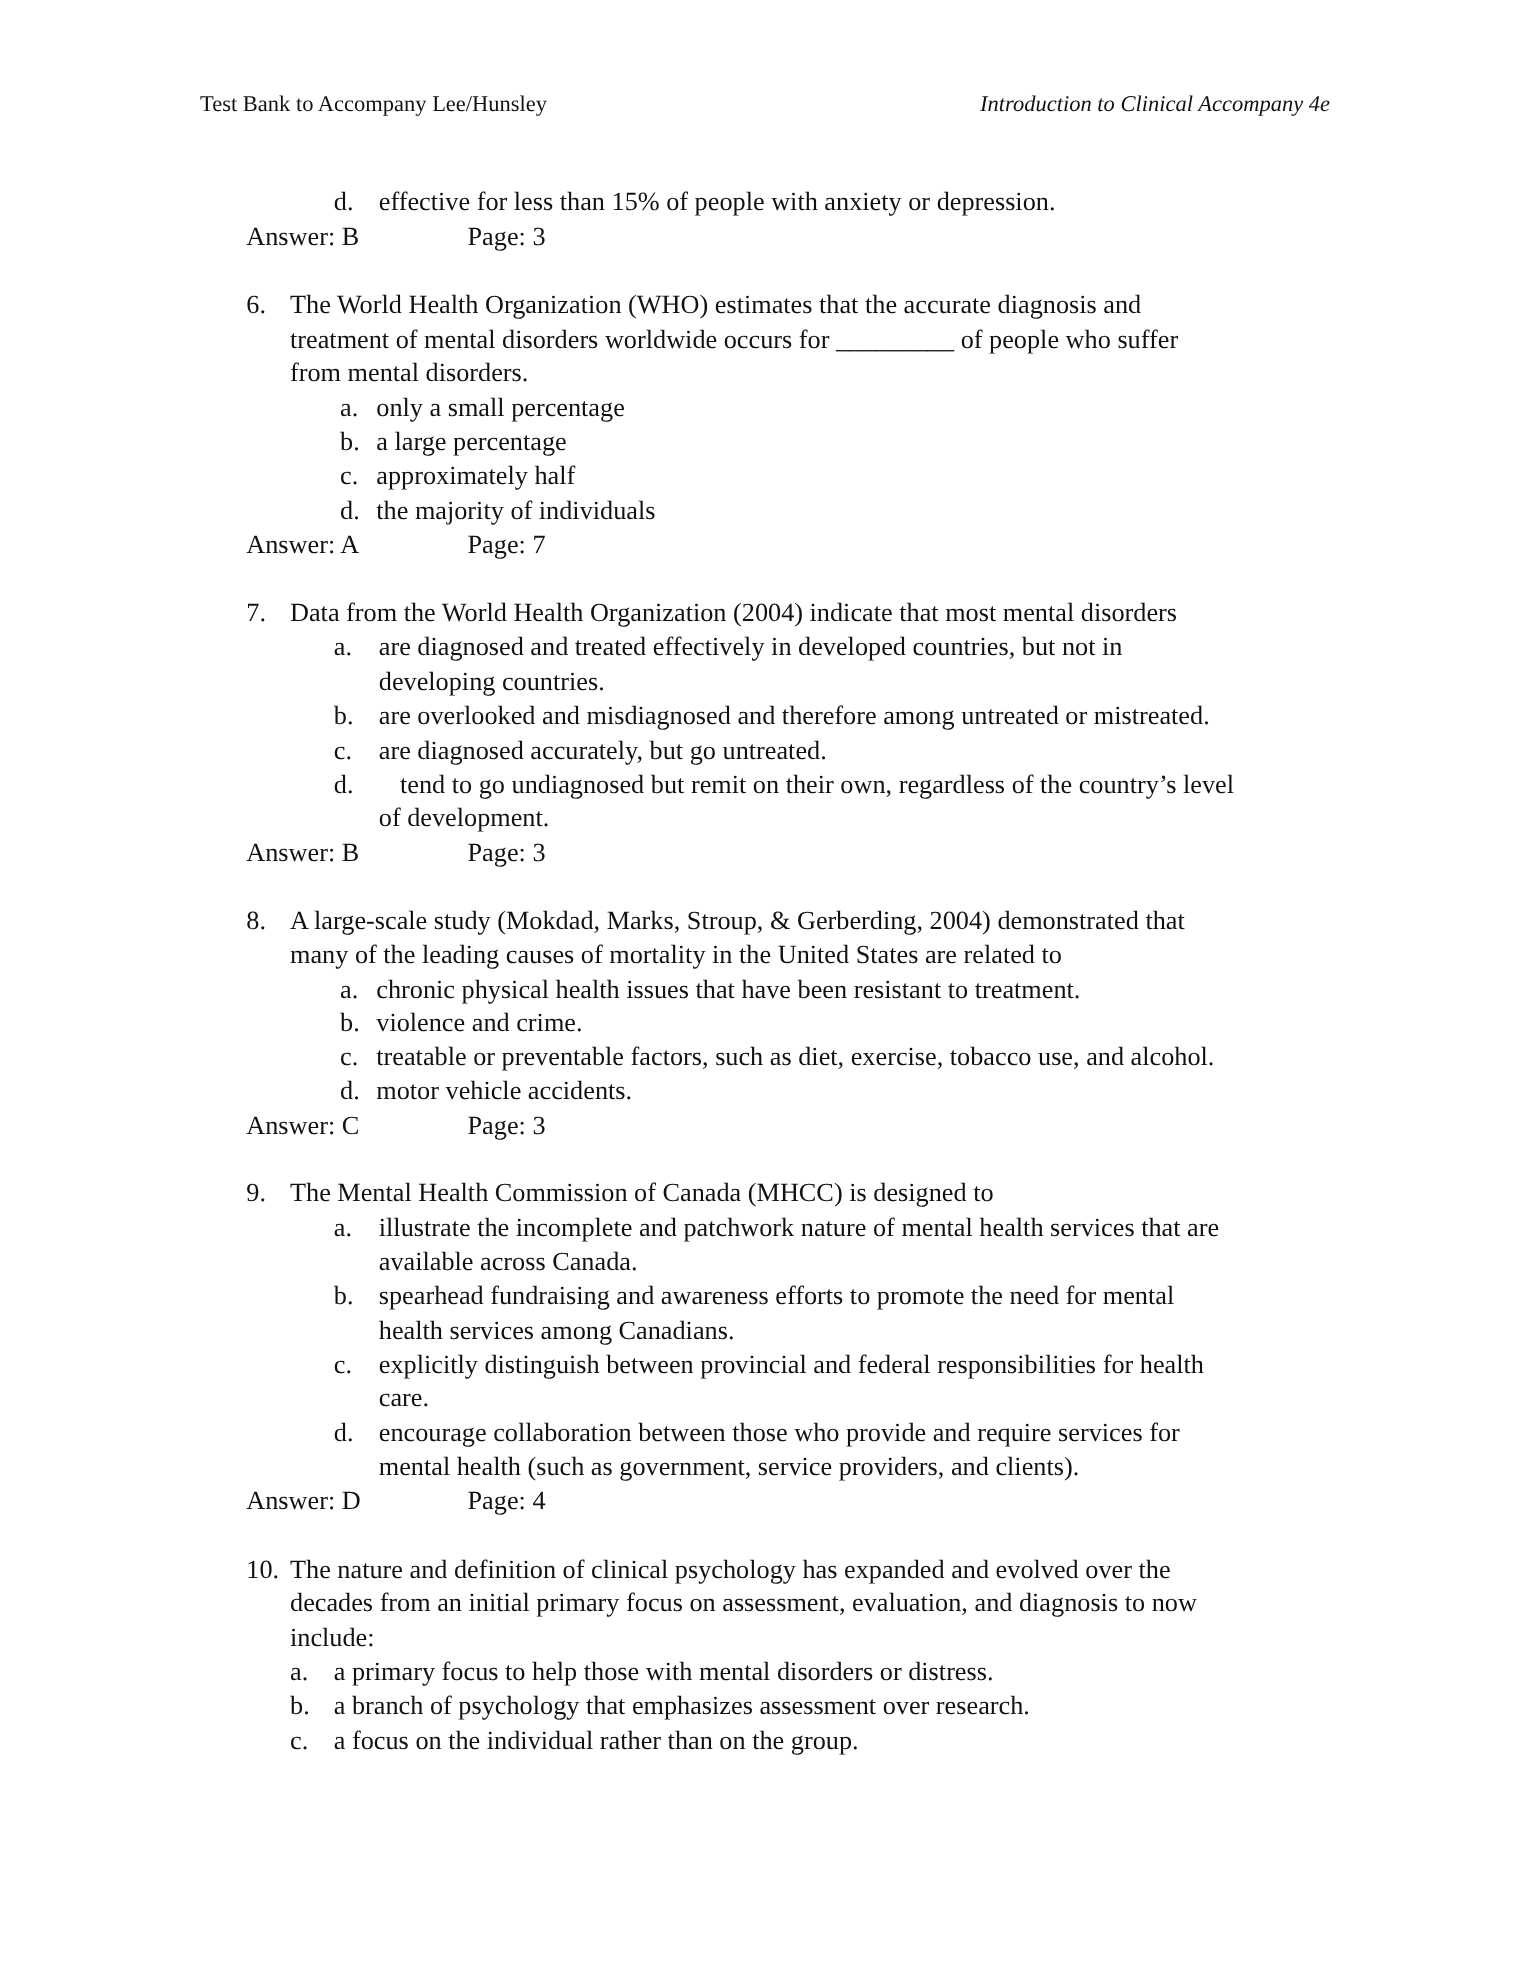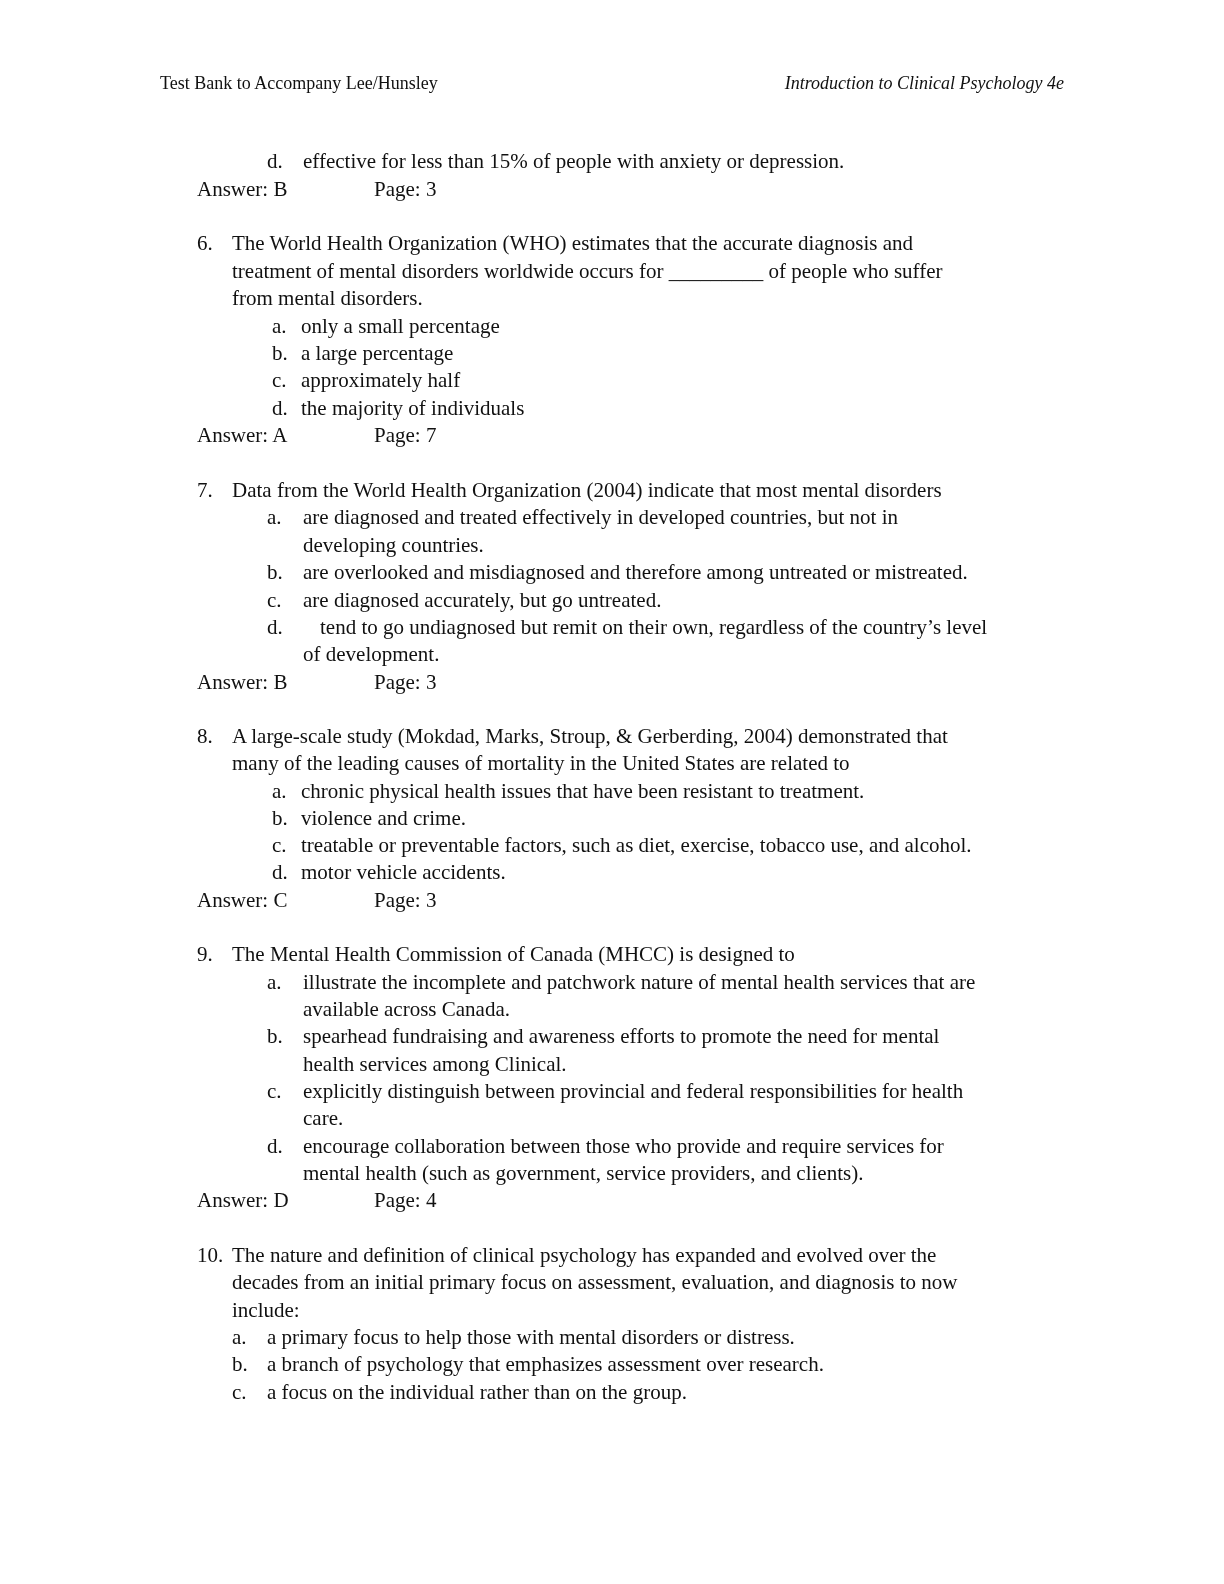--- a/index.html
+++ b/index.html
@@ -13,21 +13,21 @@
     .header .right { position: absolute; right: 0; top: 0; font-style: italic; }
     .line { position: absolute; white-space: nowrap; }
     .ans { position: absolute; white-space: nowrap; }
     .ans .pg { position: absolute; left: 177px; }
   </style>
 </head>
 <body>
 
 <div class="header">
   <span class="left">Test Bank to Accompany Lee/Hunsley</span>
-  <span class="right">Introduction to Clinical Psychology 4e</span>
+  <span class="right">Introduction to Clinical Accompany 4e</span>
 </div>
 
 <span class="line" style="top:148px;left:267px;">d.</span>
 <span class="line" style="top:148px;left:303px;">effective for less than 15% of people with anxiety or depression.</span>
 <div class="ans" style="top:176px;left:197px;">
   <span>Answer: B</span>
   <span class="pg">Page: 3</span>
 </div>
 
 <div>
@@ -87,21 +87,21 @@
 </div>
 
 <div>
   <span class="line" style="top:941px;left:197px;">9.</span>
   <span class="line" style="top:941px;left:232px;">The Mental Health Commission of Canada (MHCC) is designed to</span>
   <span class="line" style="top:969px;left:267px;">a.</span>
   <span class="line" style="top:969px;left:303px;">illustrate the incomplete and patchwork nature of mental health services that are</span>
   <span class="line" style="top:996px;left:303px;">available across Canada.</span>
   <span class="line" style="top:1023px;left:267px;">b.</span>
   <span class="line" style="top:1023px;left:303px;">spearhead fundraising and awareness efforts to promote the need for mental</span>
-  <span class="line" style="top:1051px;left:303px;">health services among Clinical.</span>
+  <span class="line" style="top:1051px;left:303px;">health services among Canadians.</span>
   <span class="line" style="top:1078px;left:267px;">c.</span>
   <span class="line" style="top:1078px;left:303px;">explicitly distinguish between provincial and federal responsibilities for health</span>
   <span class="line" style="top:1105px;left:303px;">care.</span>
   <span class="line" style="top:1133px;left:267px;">d.</span>
   <span class="line" style="top:1133px;left:303px;">encourage collaboration between those who provide and require services for</span>
   <span class="line" style="top:1160px;left:303px;">mental health (such as government, service providers, and clients).</span>
   <div class="ans" style="top:1187px;left:197px;">
     <span>Answer: D</span>
     <span class="pg">Page: 4</span>
   </div>

